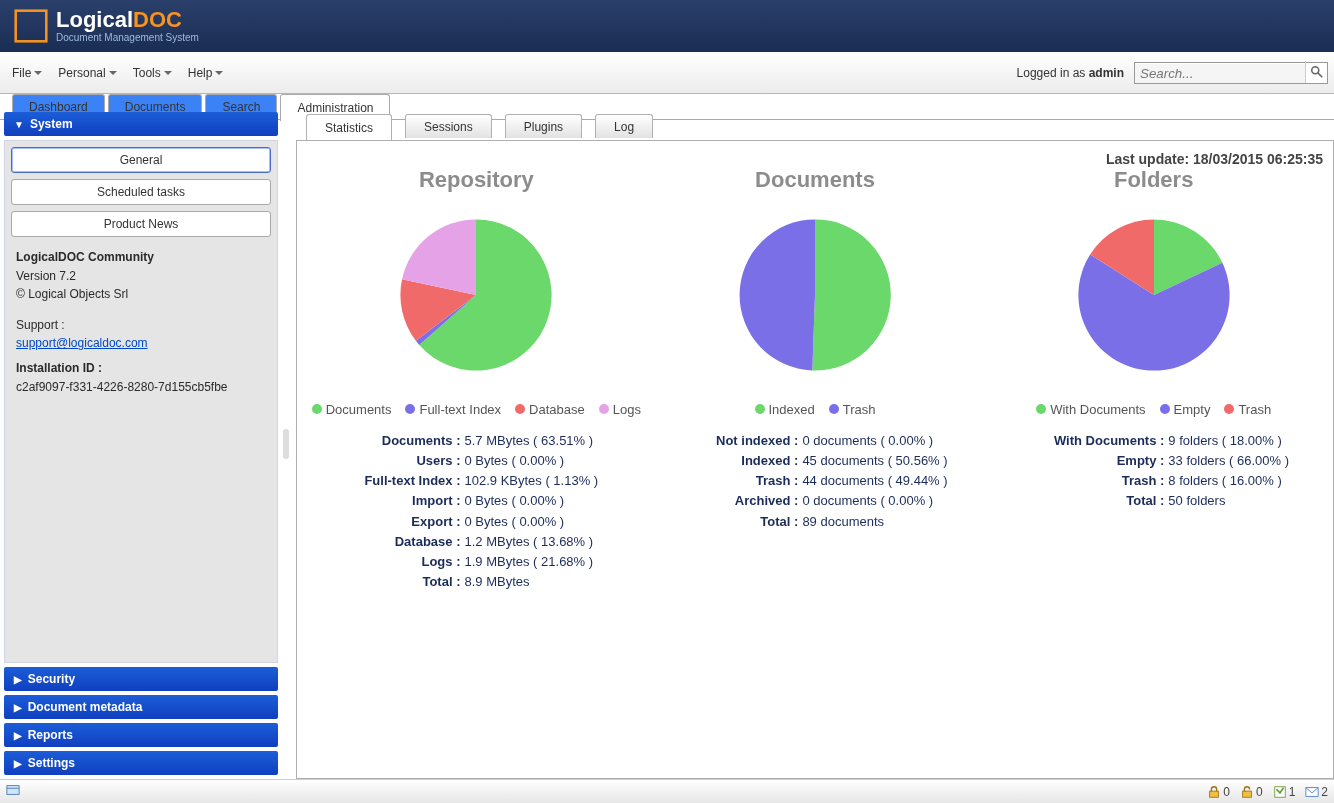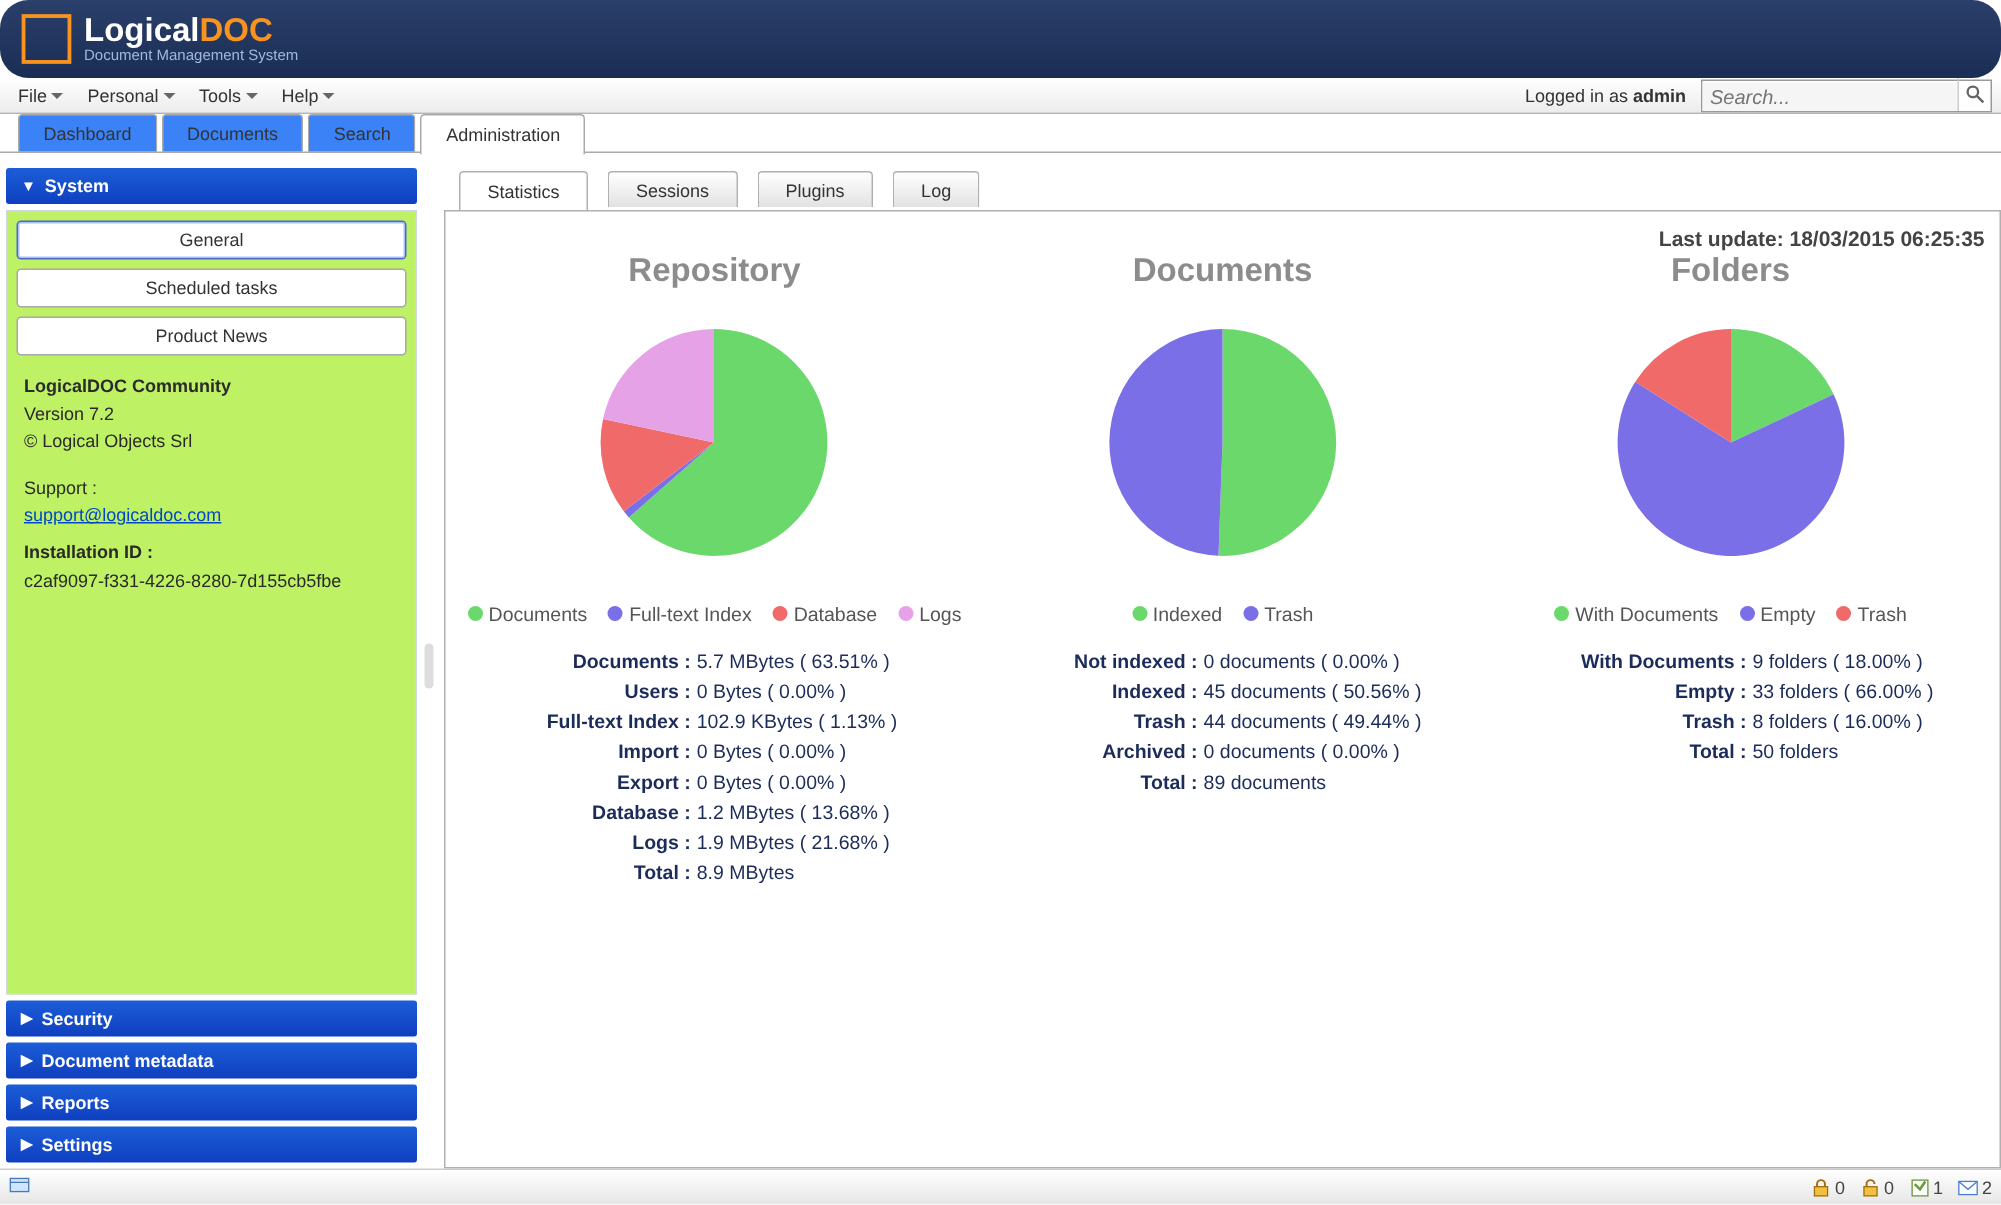--- a/index.html
+++ b/index.html
@@ -1,40 +1,40 @@
 <!DOCTYPE html>
 <html><head>
 <meta charset="utf-8">
 <style>
 *{box-sizing:border-box;margin:0;padding:0;font-family:Arial,Helvetica,sans-serif;}
 body{width:1334px;height:803px;overflow:hidden;position:relative;background:#fff;font-size:12px;}
-.header{height:52px;background:linear-gradient(#2a3f6a,#1a2d54);display:flex;align-items:center;padding:0 14px;color:#cfdff6;border-radius:19px;}
+.header{height:52px;background:linear-gradient(#2a3f6a,#1a2d54);display:flex;align-items:center;padding:0 14px;color:#cfdff6;}
 .logo{display:flex;align-items:center;gap:8px;}
 .logo-icon{width:34px;height:34px;display:flex;align-items:center;justify-content:center;}
 .logo-text{display:flex;flex-direction:column;line-height:1;}
 .logo-main{font-size:22px;font-weight:bold;color:#fff;}
 .logo-main .orange{color:#f7931e;}
 .logo-sub{font-size:10px;color:#9eb9e0;margin-top:2px;}
-.menubar{height:24px;background:linear-gradient(#fff,#ececec);border-bottom:1px solid #b5b5b5;display:flex;align-items:center;justify-content:space-between;padding:0 6px;}
+.menubar{height:42px;background:linear-gradient(#fff,#ececec);border-bottom:1px solid #b5b5b5;display:flex;align-items:center;justify-content:space-between;padding:0 6px;}
 .menu-left{display:flex;gap:4px;}
 .menu-item{padding:4px 6px;display:flex;align-items:center;gap:3px;cursor:pointer;color:#333;}
 .caret{width:0;height:0;border-left:4px solid transparent;border-right:4px solid transparent;border-top:4px solid #666;}
 .menu-right{display:flex;align-items:center;gap:10px;}
 .logged{color:#333;}
 .search-box{display:flex;align-items:flex-end;border:1px solid #999;background:#fff;height:22px;}
 .search-box input{border:none;outline:none;width:170px;padding:2px 5px;font-style:italic;color:#888;background:#f5f5f5;}
 .search-btn{width:22px;height:22px;display:flex;align-items:center;justify-content:center;border-left:1px solid #ccc;cursor:pointer;}
 .main-tabs{display:flex;height:26px;padding-left:12px;border-bottom:1px solid #aaa;background:#fff;gap:3px;}
 .mtab{border:1px solid #aaa;border-bottom:none;padding:4px 16px;cursor:pointer;background:#3b82f6;border-radius:3px 3px 0 0;height:25px;display:flex;align-items:center;color:#333;}
 .mtab.active{background:#fff;position:relative;z-index:2;height:27px;}
 .content{display:flex;position:absolute;top:108px;bottom:24px;left:0;right:0;}
 .sidebar{width:282px;display:flex;flex-direction:column;gap:4px;padding:4px;}
 .sec-header{height:24px;background:linear-gradient(#1c5dd8,#0f3fbf);color:#fff;font-weight:bold;display:flex;align-items:center;padding:0 10px;cursor:pointer;border-radius:2px;}
 .sec-header .tri{margin-right:6px;font-size:10px;}
-.sec-body{border:1px solid #d0d6e4;background:#bef264;padding:6px;display:flex;flex-direction:column;gap:6px;flex:1;}
+.sec-body{border:1px solid #d0d6e4;background:#e5e5e5;padding:6px;display:flex;flex-direction:column;gap:6px;flex:1;}
 .sbtn{border:1px solid #a8a8a8;border-radius:3px;height:26px;display:flex;align-items:center;justify-content:center;background:#fff;cursor:pointer;color:#333;}
 .sbtn.active{border:1px solid #4a6ac8;border-radius:3px;box-shadow:inset 0 0 0 1px #a8c0ff;}
 .meta-box{padding:5px;color:#2a2a2a;font-size:12px;line-height:1.55;}
 .meta-box a{color:#0048c8;}
 .meta-box b{font-weight:bold;}
 .main-area{flex:1;display:flex;flex-direction:column;padding:6px 0 0 6px;}
 .sub-tabs{display:flex;height:26px;gap:14px;padding-left:10px;}
 .stab{border:1px solid #b0b0b0;border-bottom:none;padding:3px 18px;cursor:pointer;background:linear-gradient(#fff,#e2e2e2);border-radius:3px 3px 0 0;height:24px;display:flex;align-items:center;color:#333;margin-right:-1px;}
 .stab.active{background:#fff;position:relative;z-index:2;height:26px;}
 .sub-content{border:1px solid #b0b0b0;flex:1;background:#fff;padding:10px;overflow:auto;}

